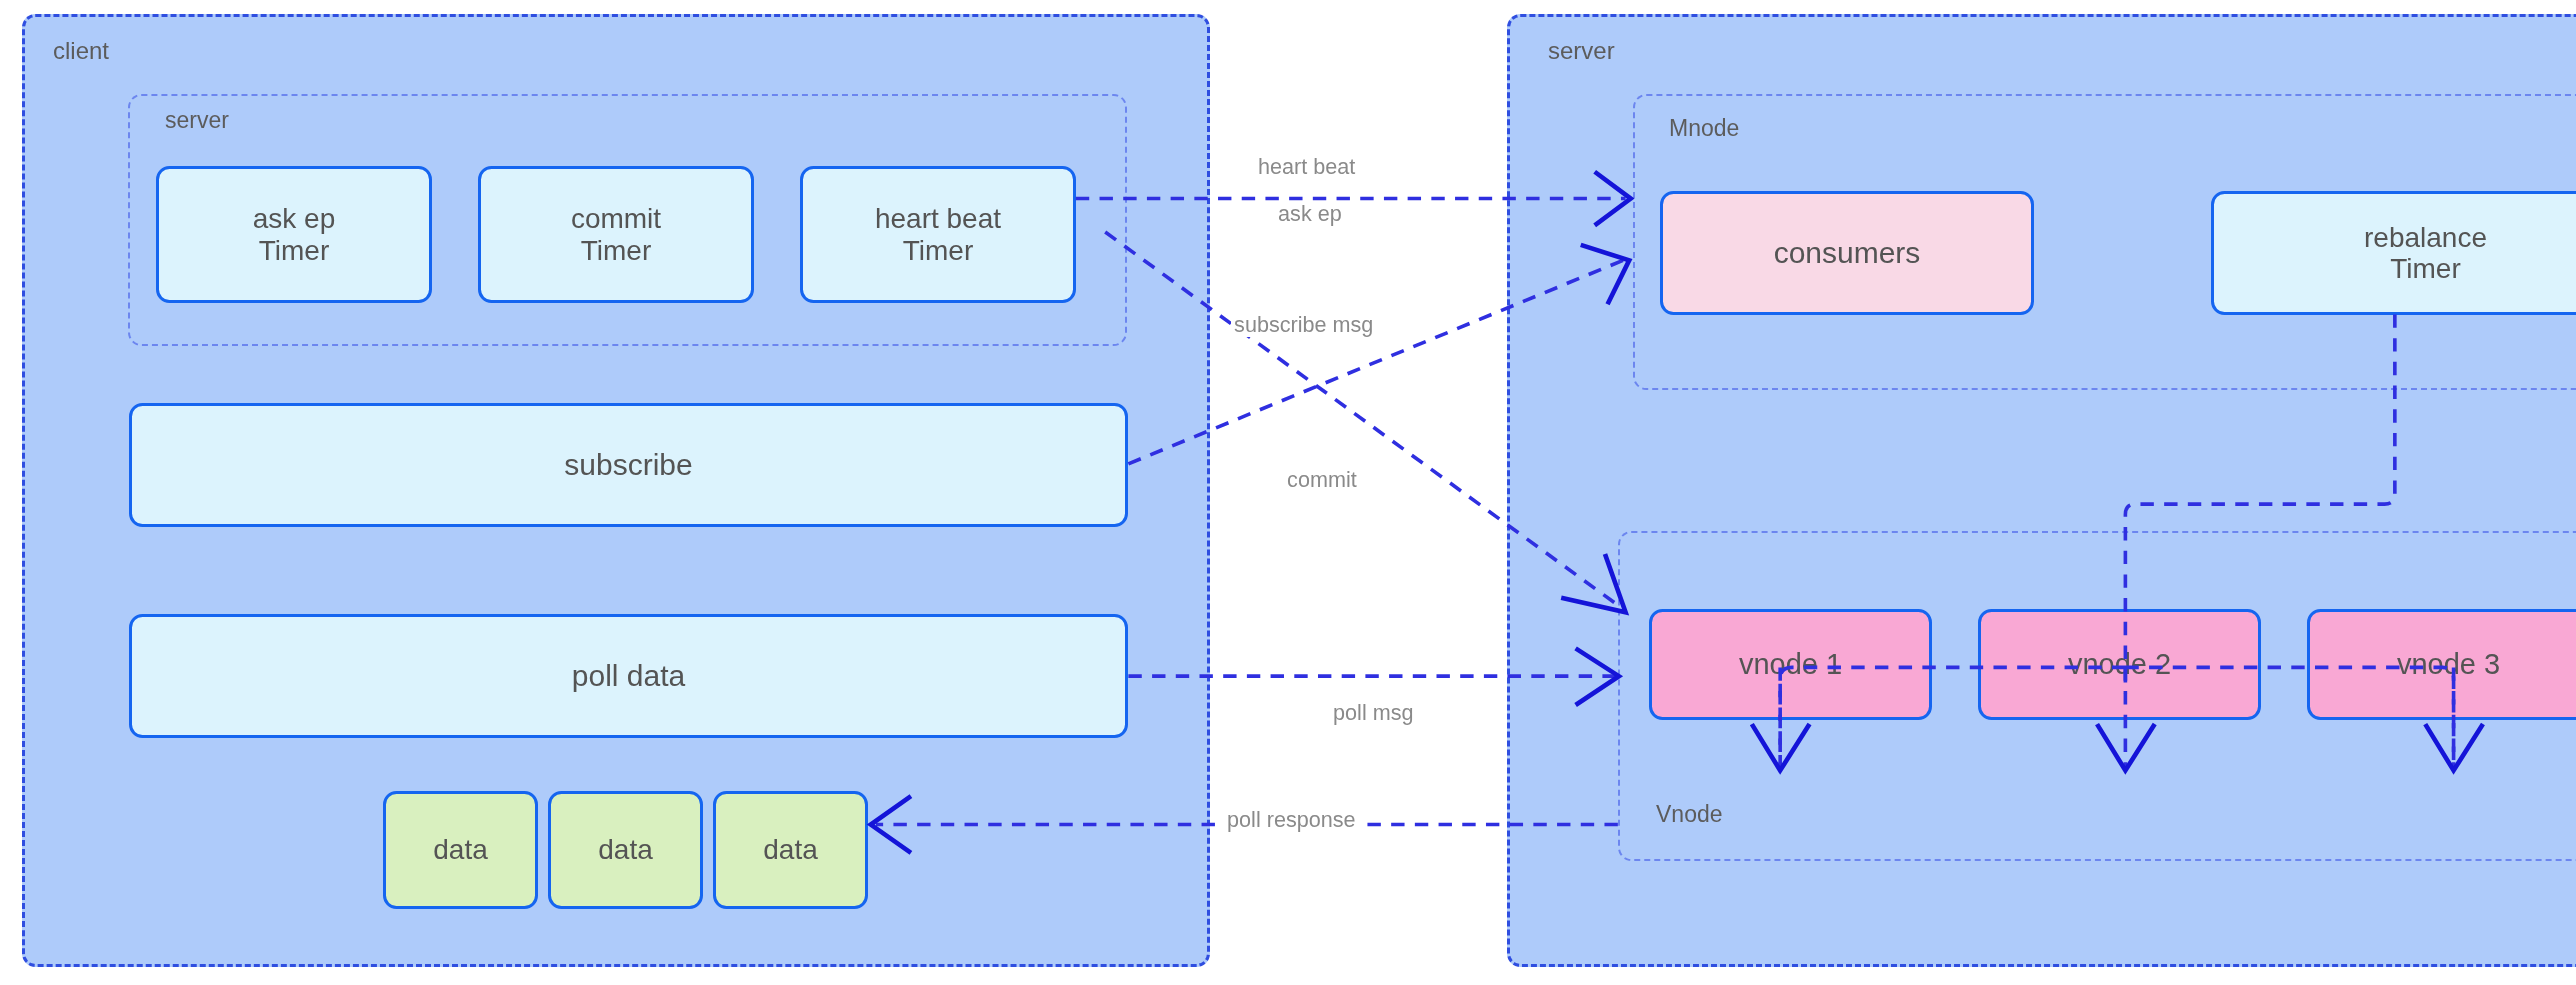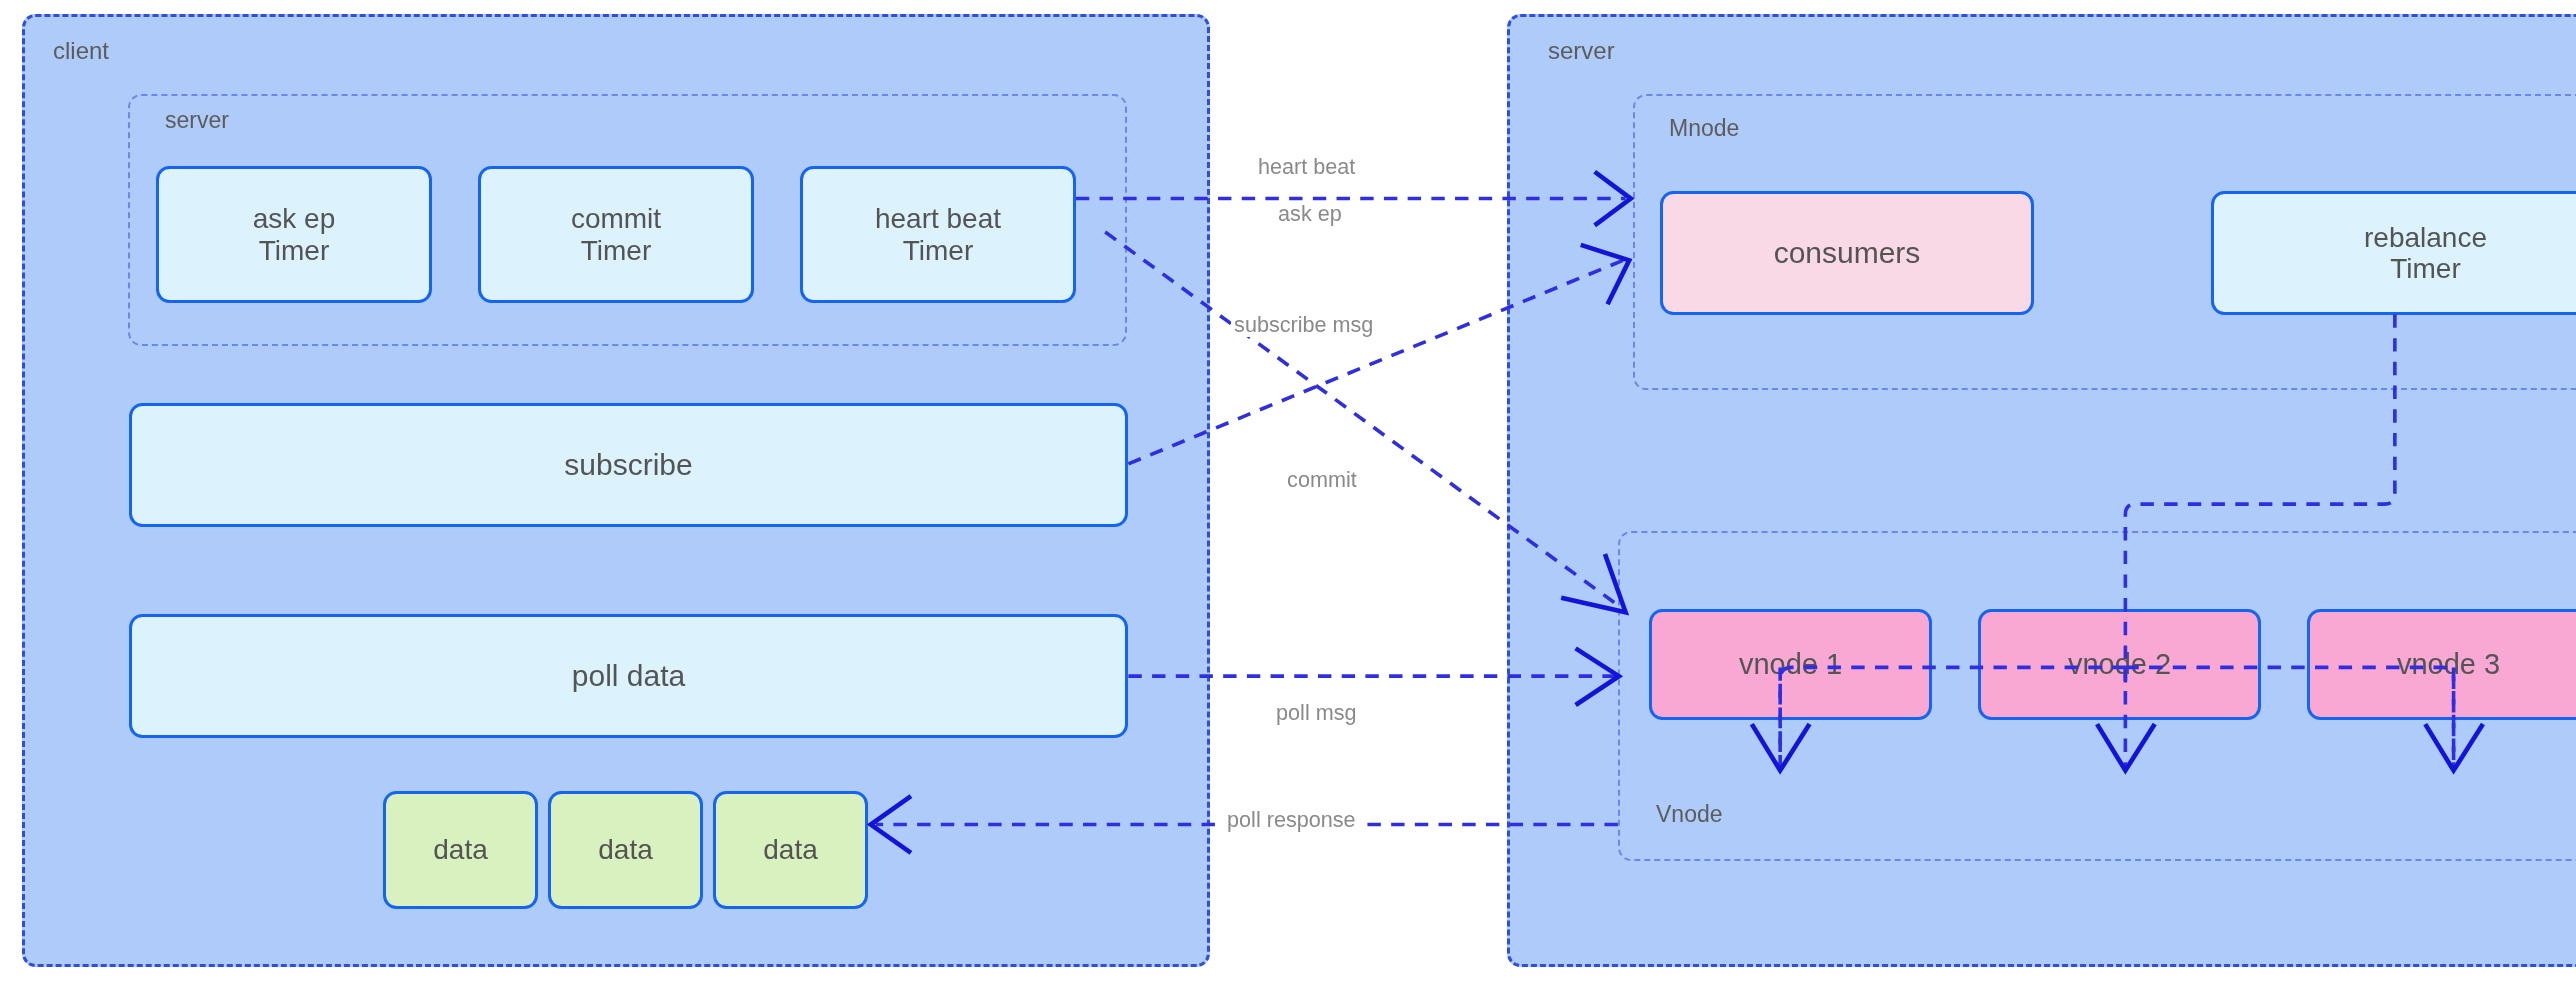--- a/index.html
+++ b/index.html
@@ -113,17 +113,17 @@
 
     <path class="head" d="M3400,1405 L3455,1495 L3512,1405"></path>
     <path class="head" d="M4070,1405 L4125,1495 L4182,1405"></path>
     <path class="head" d="M4707,1405 L4762,1495 L4819,1405"></path>
   </svg>
 
   <div class="edge-label" style="left:1255px;top:155px;">heart beat</div>
   <div class="edge-label" style="left:1275px;top:202px;">ask ep</div>
   <div class="edge-label" style="left:1231px;top:313px;">subscribe msg</div>
   <div class="edge-label" style="left:1284px;top:468px;">commit</div>
-  <div class="edge-label" style="left:1273px;top:701px;">poll msg</div>
+  <div class="edge-label" style="left:1330px;top:701px;">poll msg</div>
   <div class="edge-label" style="left:1224px;top:808px;">poll response</div>
 
 </div>
 
 
 </body></html>

